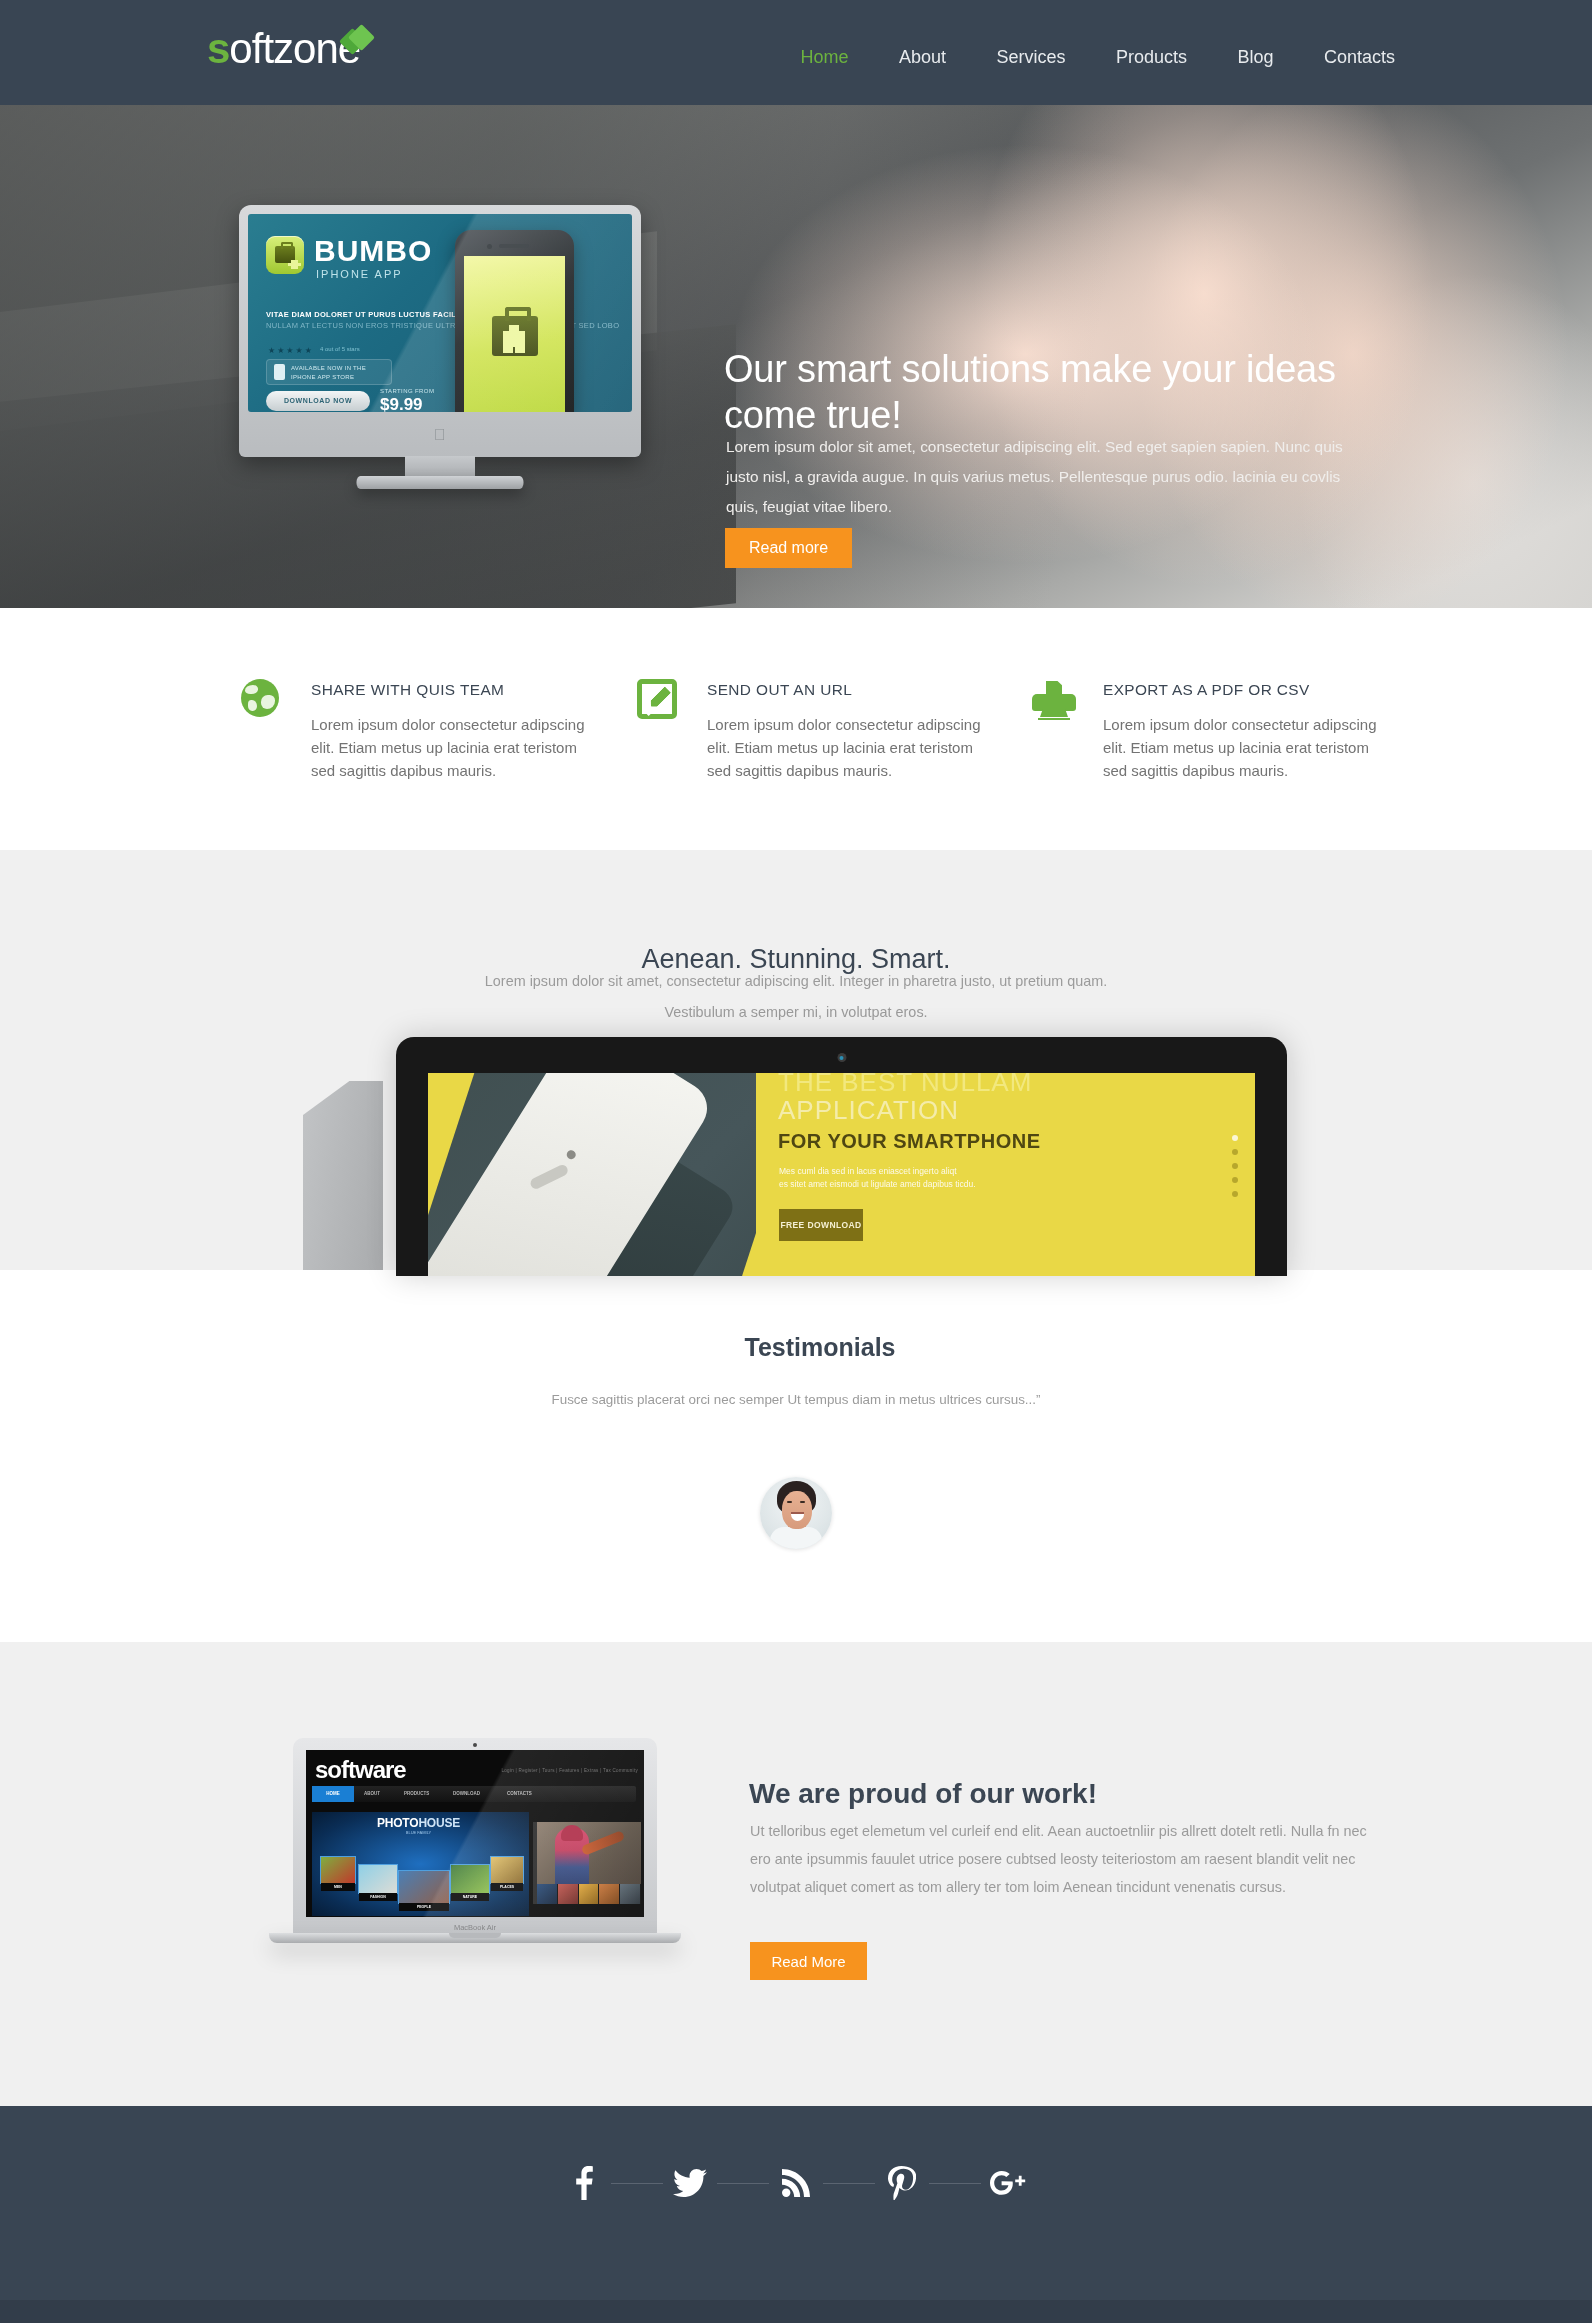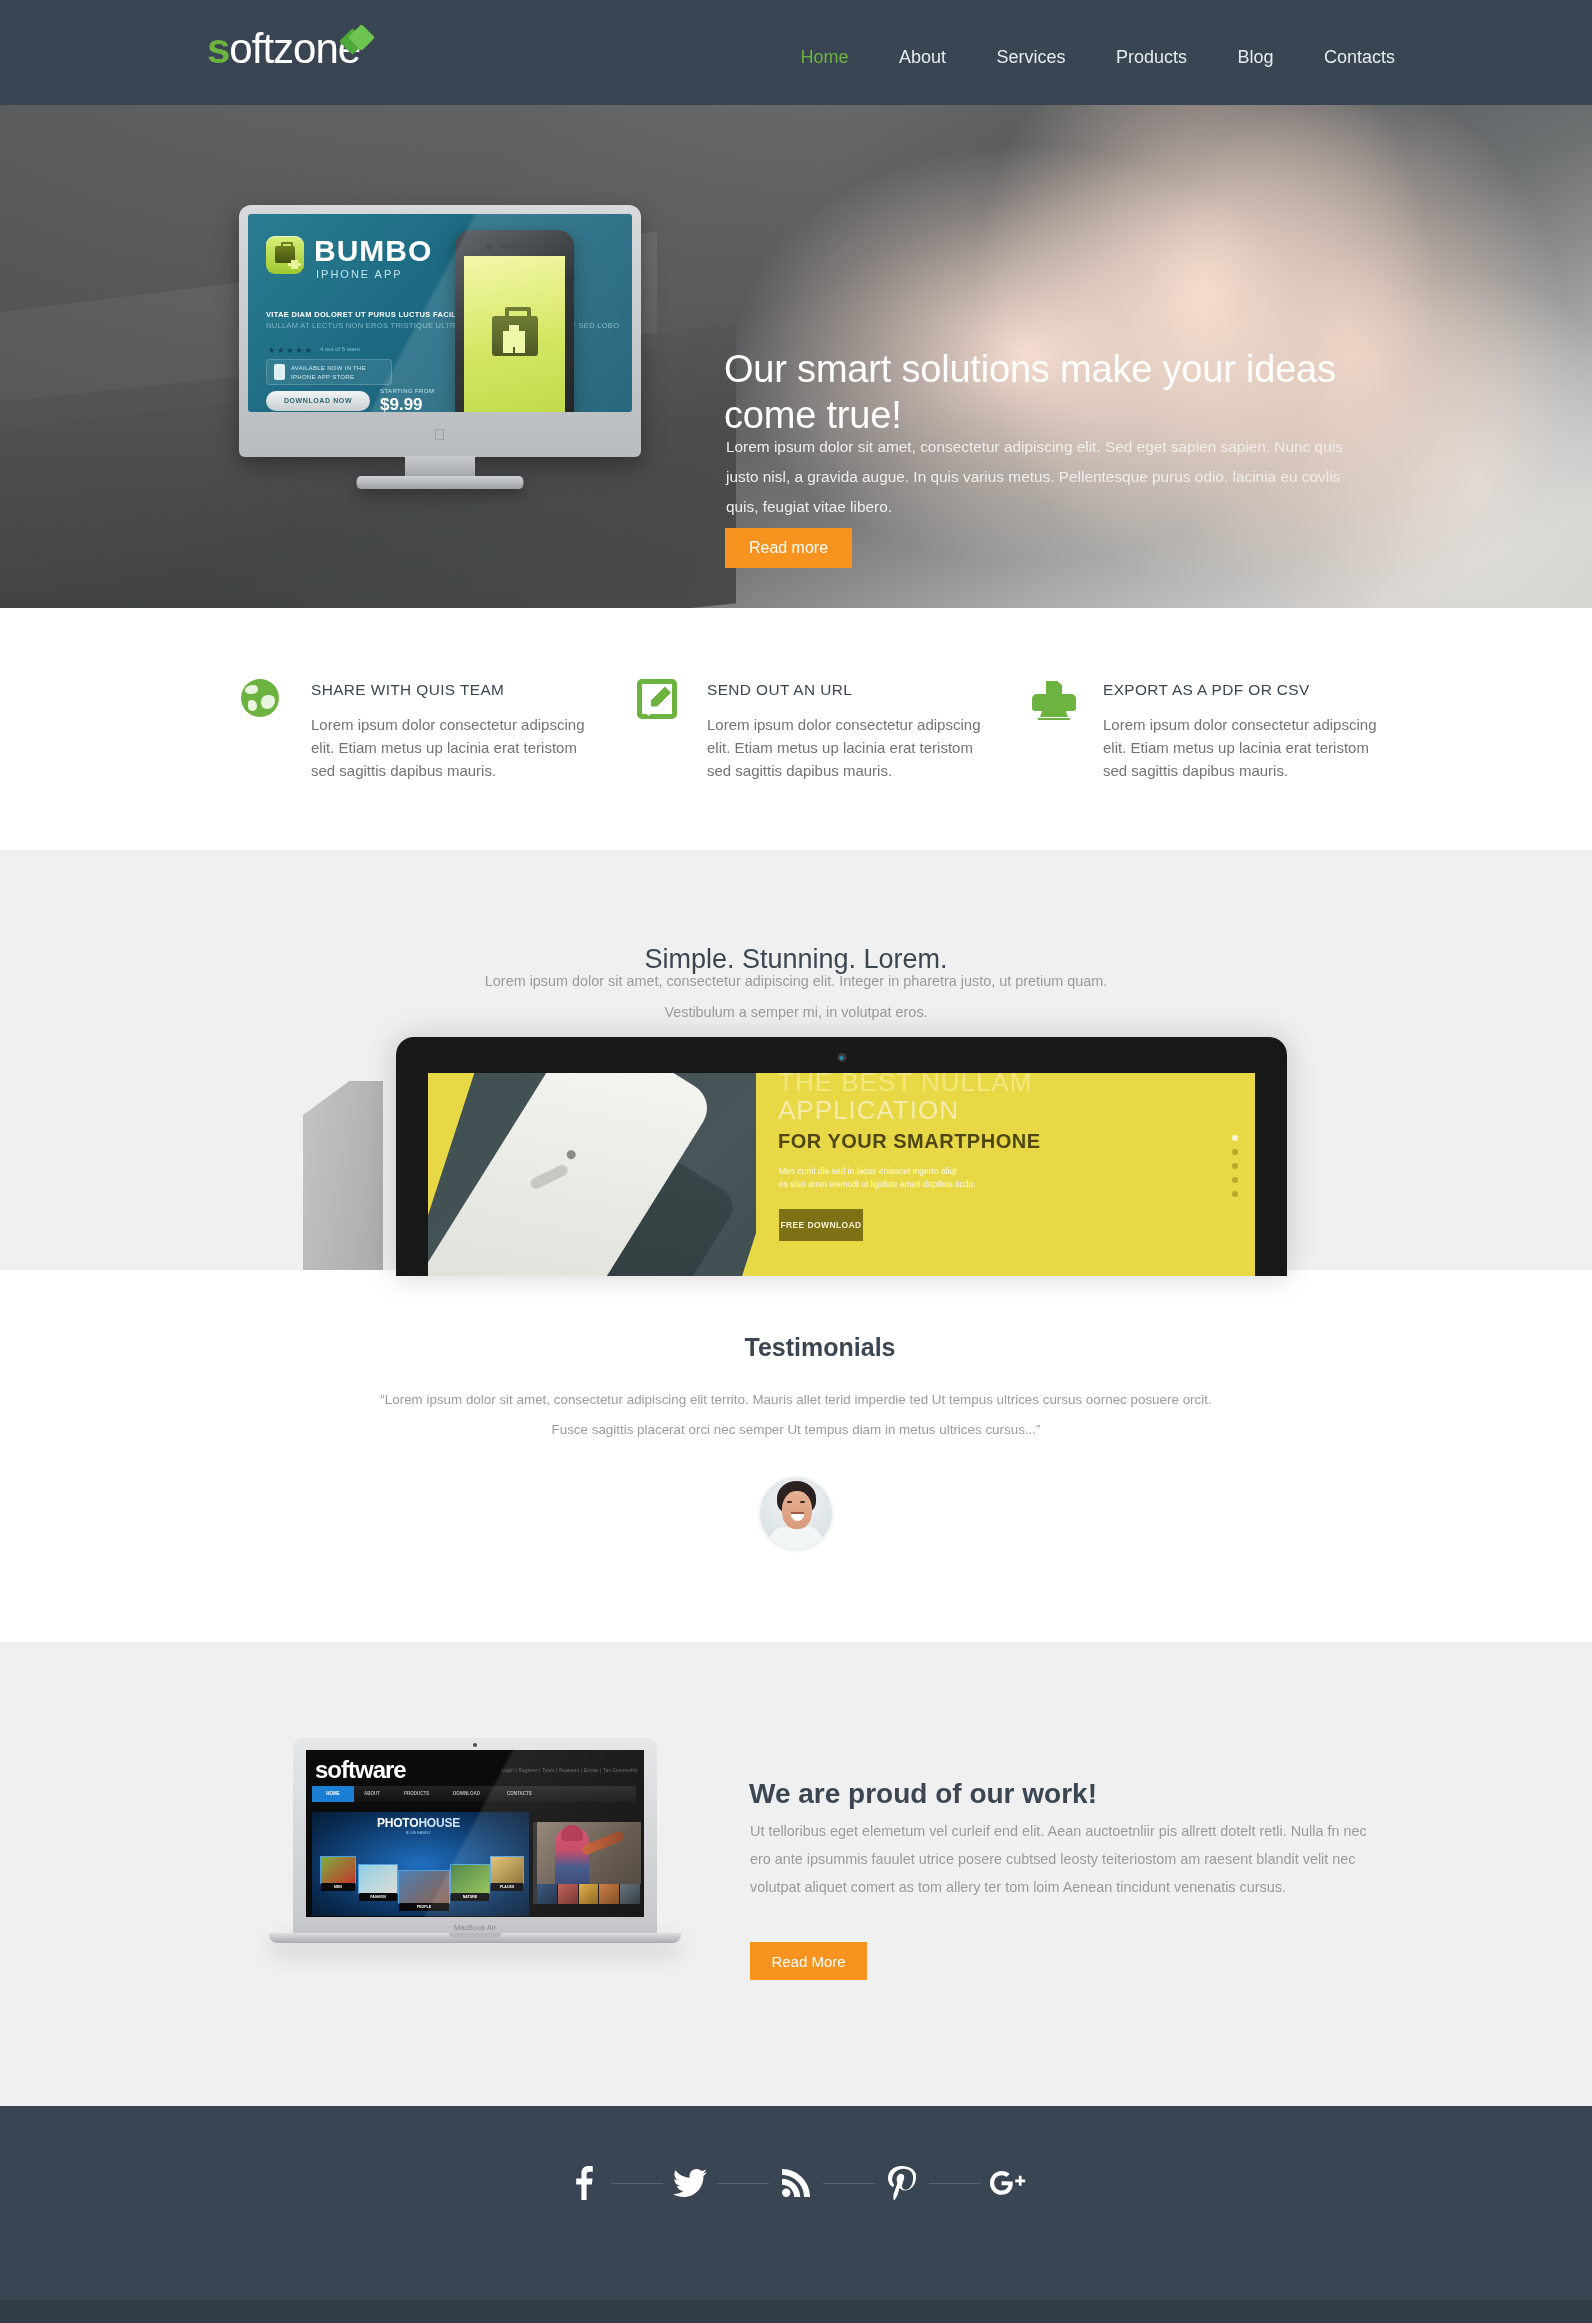--- a/index.html
+++ b/index.html
@@ -377,21 +377,21 @@
             <i class="tr"></i>
             <i class="ln"></i>
           </div>
       </div>
       <div class="feat-h">EXPORT AS A PDF OR CSV</div>
       <div class="feat-p">Lorem ipsum dolor consectetur adipscing elit. Etiam metus up lacinia erat teristom sed sagittis dapibus mauris.</div>
     </div>
   </div>
 
   <div class="showcase">
-    <h2 class="sc-title">Simple. Stunning. Lorem.</h2>
+    <h2 class="sc-title">Aenean. Stunning. Smart.</h2>
     <div class="sc-sub">
       <div>Lorem ipsum dolor sit amet, consectetur adipiscing elit. Integer in pharetra justo, ut pretium quam.</div>
       <div>Vestibulum a semper mi, in volutpat eros.</div>
     </div>
   </div>
 
   <div class="tablet-shadow"></div>
   <div class="tablet">
     <div class="tablet-cam"></div>
     <div class="tscreen">
@@ -417,21 +417,20 @@
             <i class="off"></i>
             <i class="off"></i>
         </div>
       </div>
     </div>
   </div>
 
   <div class="testi">
     <h2 class="testi-title">Testimonials</h2>
     <div class="testi-quote">
-      <div>“Lorem ipsum dolor sit amet, consectetur adipiscing elit territo. Mauris  allet terid imperdie ted  Ut tempus ultrices cursus oornec posuere orcit.</div>
       <div>Fusce sagittis placerat orci nec semper Ut tempus diam in metus ultrices cursus...”</div>
     </div>
     <div class="avatar">
       <div class="av-hair"></div>
         <div class="av-neck"></div>
         <div class="av-body"></div>
       <div class="av-face"></div>
         <div class="av-eye l"></div>
         <div class="av-eye r"></div>
         <div class="av-mouth"></div>

